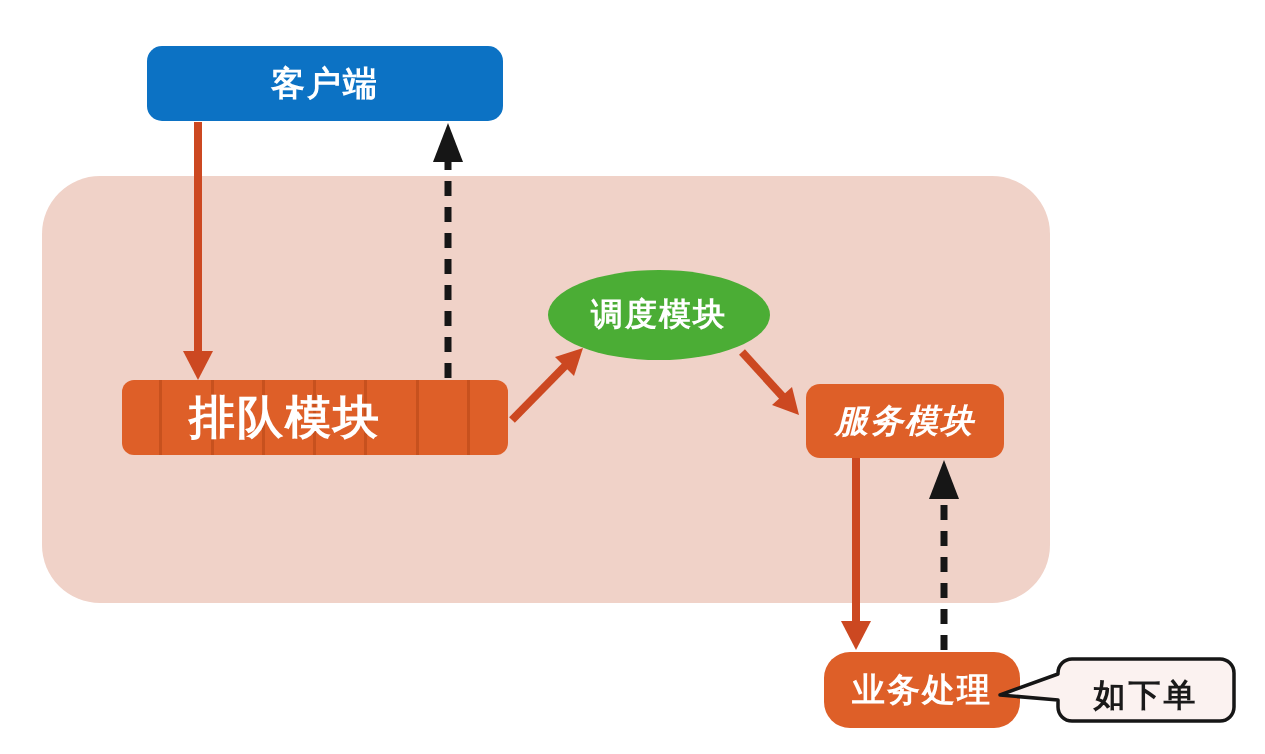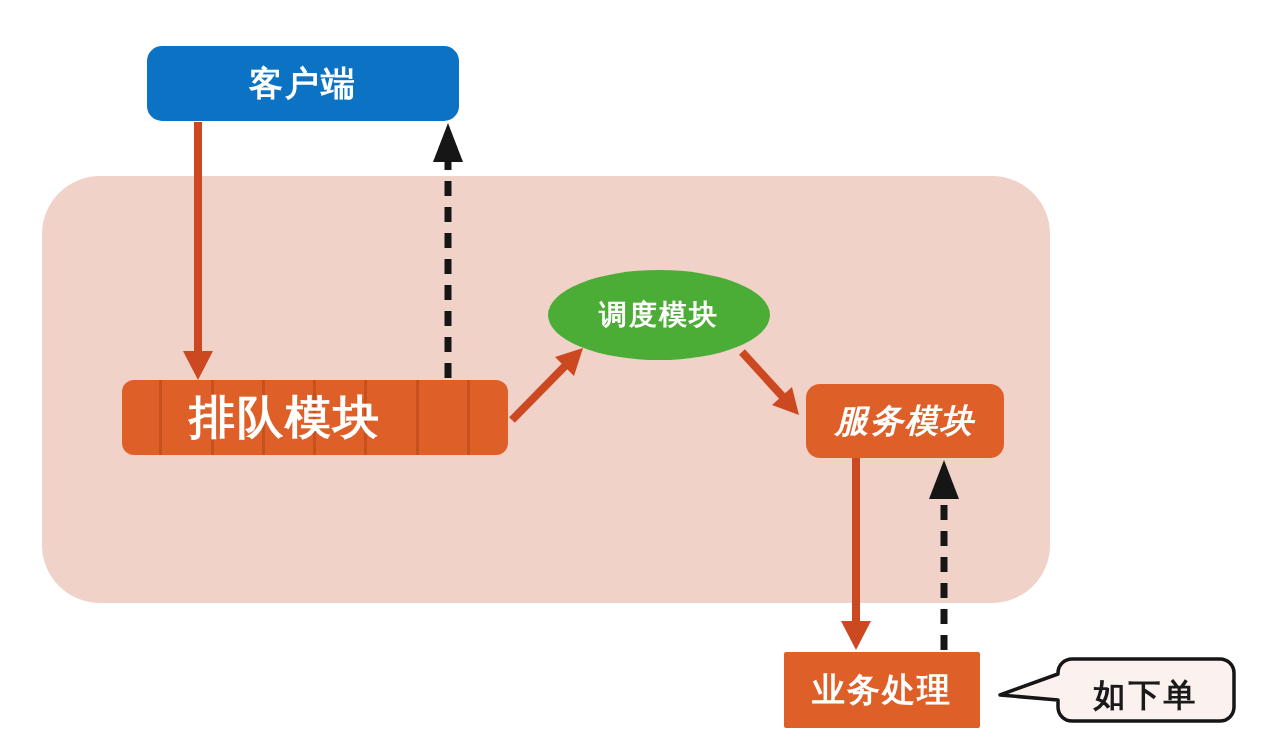--- a/index.html
+++ b/index.html
@@ -31,21 +31,21 @@
     align-items: center;
     justify-content: center;
     color: var(--text_white);
     font-weight: bold;
     letter-spacing: 2px;
     z-index: 2;
   }
   .node-client {
     left: 147px;
     top: 46px;
-    width: 312px;
+    width: 356px;
     height: 75px;
     background: var(--blue);
     border-radius: 15px;
     font-size: 34px;
   }
   .node-queue {
     left: 122px;
     top: 380px;
     width: 386px;
     height: 75px;
@@ -78,39 +78,39 @@
     justify-content: center;
     z-index: 3;
   }
   .node-scheduler {
     left: 548px;
     top: 270px;
     width: 222px;
     height: 90px;
     background: var(--green);
     border-radius: 50%;
-    font-size: 28px;
+    font-size: 32px;
   }
   .node-service {
     left: 806px;
     top: 384px;
     width: 198px;
     height: 74px;
     background: var(--orange);
     border-radius: 14px;
     font-size: 33px;
     font-style: italic;
   }
   .node-business {
-    left: 784px;
+    left: 824px;
     top: 652px;
     width: 196px;
     height: 76px;
     background: var(--orange);
-    border-radius: 2px;
+    border-radius: 26px;
     font-size: 33px;
   }
   .edges-overlay {
     position: absolute;
     left: 0;
     top: 0;
     width: 1265px;
     height: 754px;
     z-index: 4;
     pointer-events: none;

